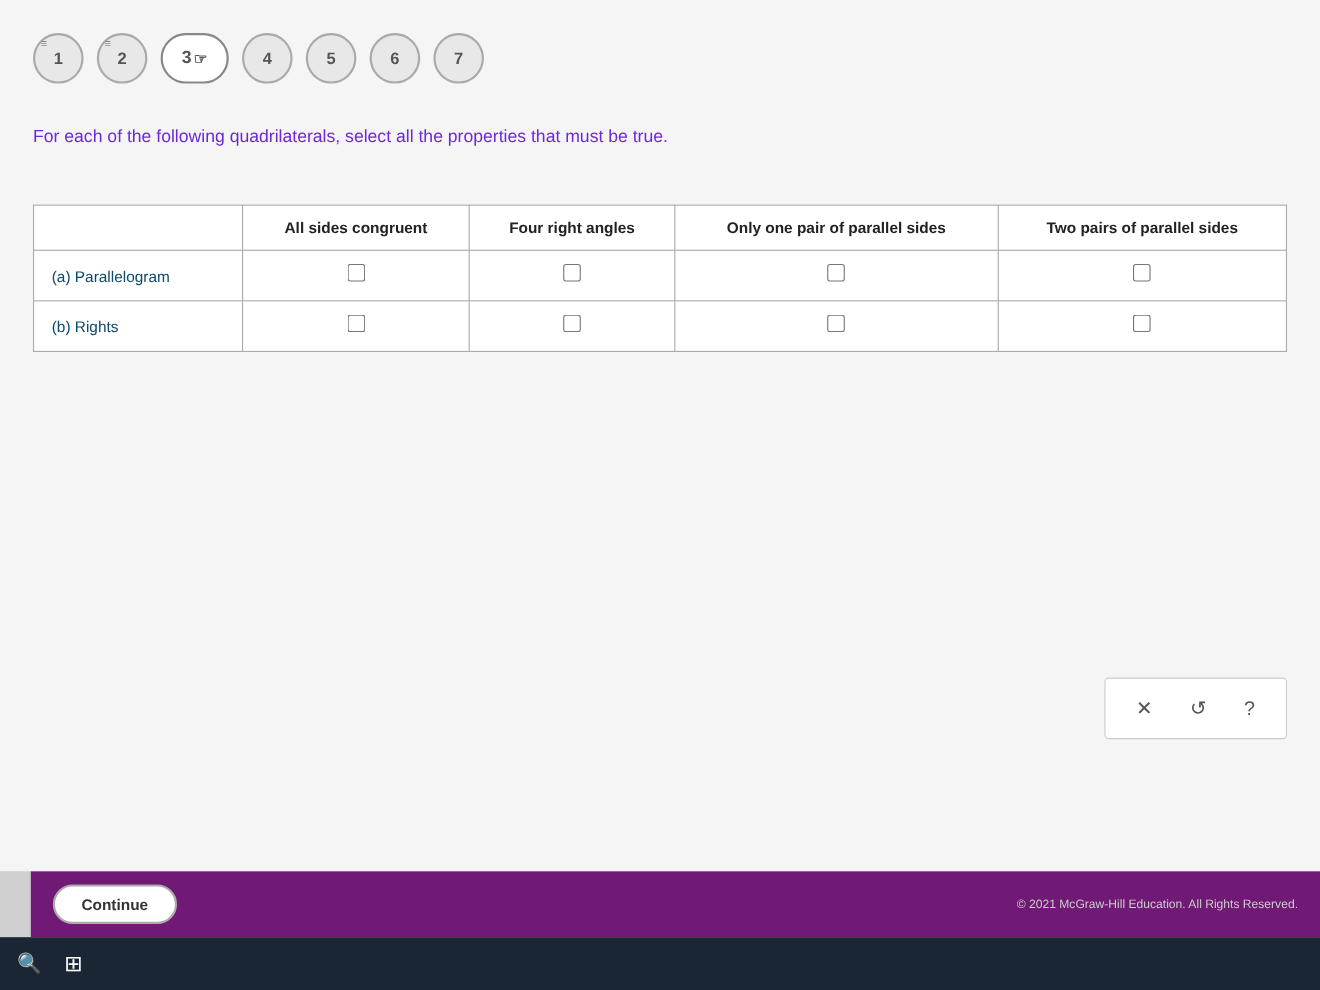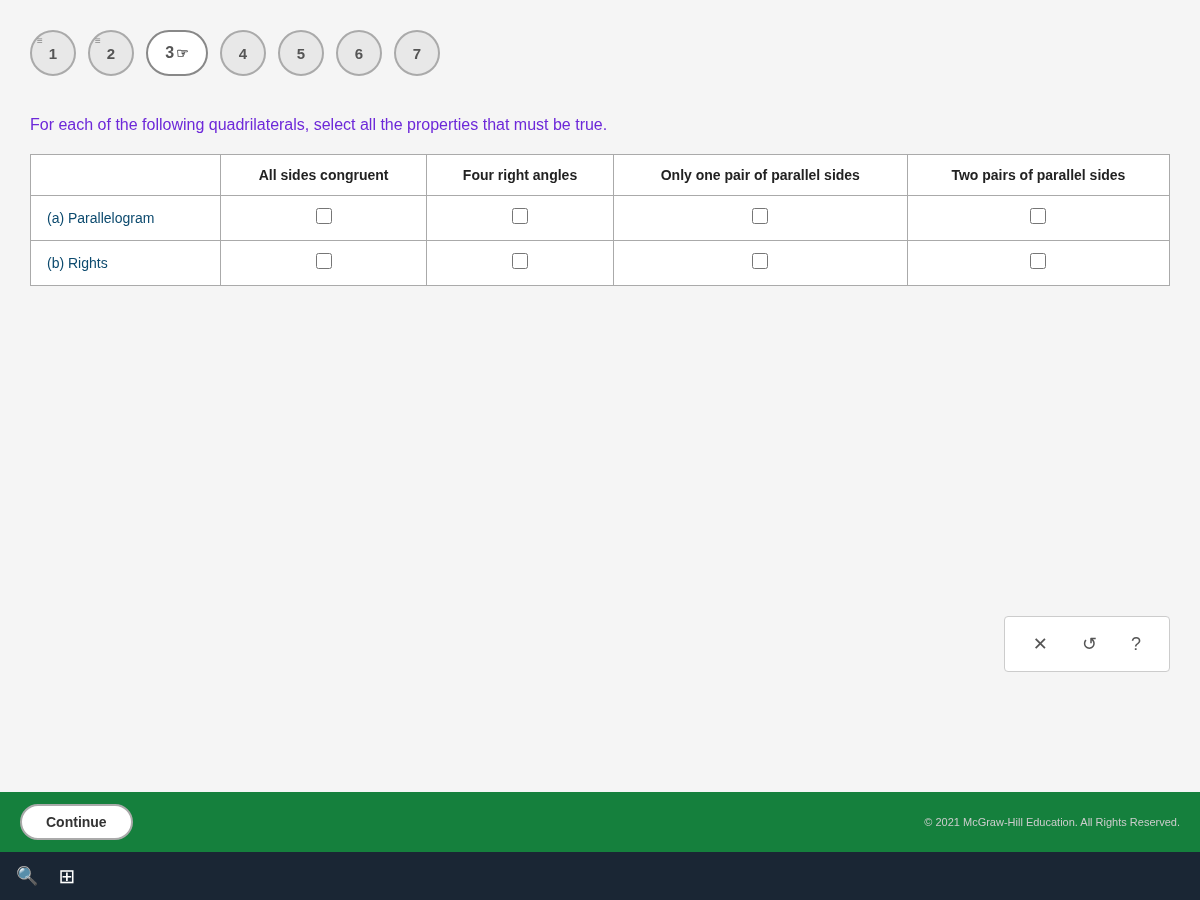--- a/index.html
+++ b/index.html
@@ -61,20 +61,21 @@
       color: #6d28d9;
       margin-bottom: 20px;
       font-weight: normal;
     }
 
     
     .properties-table {
       border-collapse: collapse;
       width: 100%;
       background: white;
+      margin-top: 32px;
     }
 
     .properties-table th,
     .properties-table td {
       border: 1px solid #aaa;
       padding: 12px 16px;
       text-align: center;
       vertical-align: middle;
     }
 
@@ -126,26 +127,27 @@
       font-size: 18px;
       color: #555;
       display: flex;
       align-items: center;
       justify-content: center;
       padding: 4px 8px;
     }
 
     
     .bottom-bar {
-      background: #15803d;
+      background: #701a75;
       height: 60px;
       display: flex;
       align-items: center;
       padding: 0 20px;
       justify-content: space-between;
+      margin-left: 28px;
     }
 
     .continue-btn {
       background: white;
       border: 2px solid #aaa;
       border-radius: 20px;
       padding: 8px 24px;
       font-size: 14px;
       font-weight: bold;
       color: #333;

